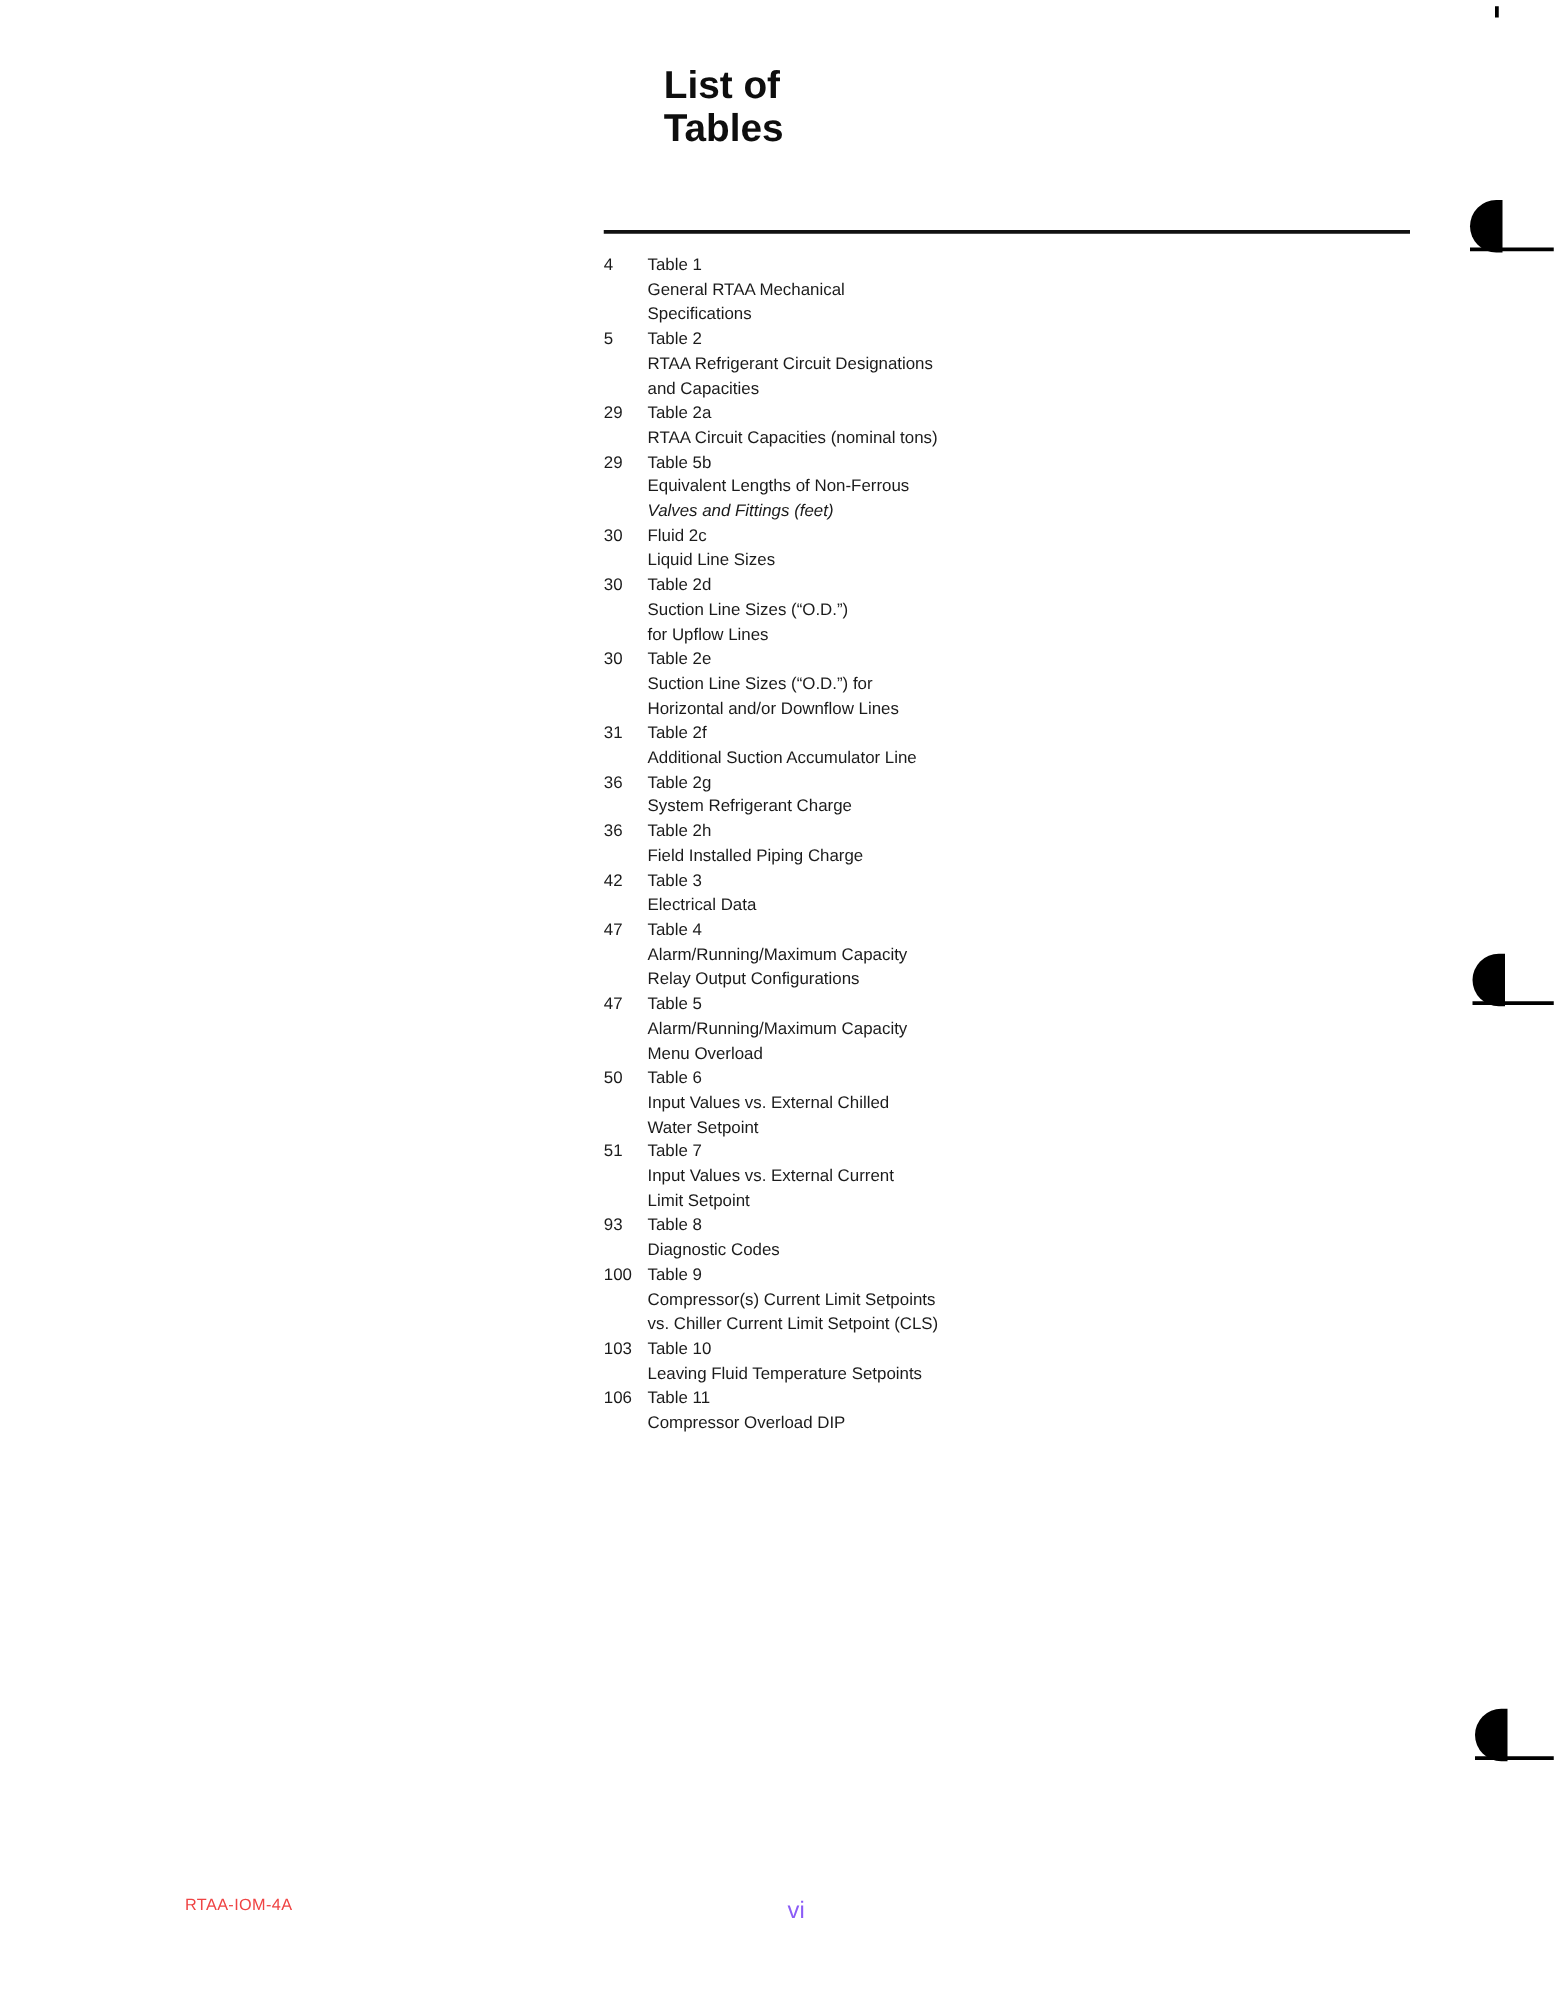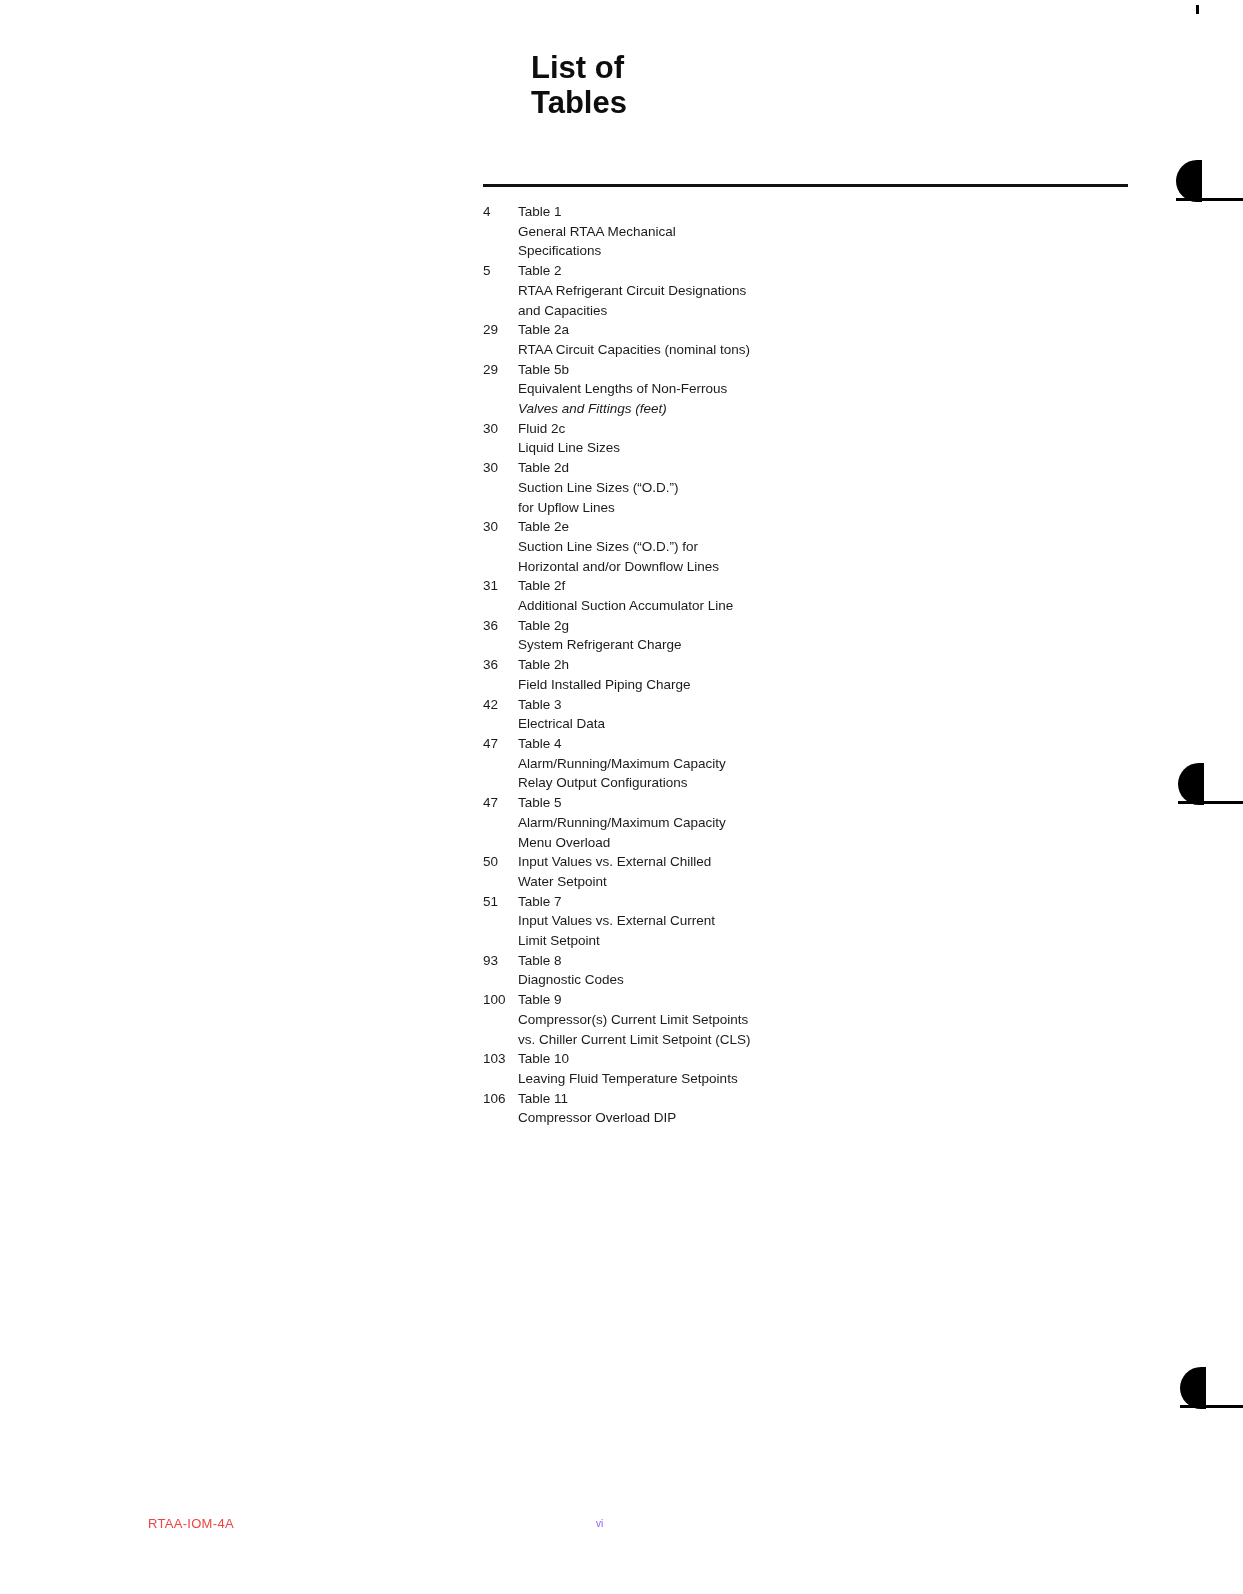--- a/index.html
+++ b/index.html
@@ -25,21 +25,21 @@
   .entry{display:flex;align-items:flex-start;}
   .num{width:35px;flex:none;}
   .body{flex:1;}
   .line{white-space:nowrap;}
   .line.it{font-style:italic;}
   .footer-left{
     position:absolute;left:148px;top:1516px;font-size:13px;color:#ef4444;
     letter-spacing:0.3px;
   }
   .footer-center{
-    position:absolute;left:596px;top:1518px;font-size:10px;color:#8b5cf6;
+    position:absolute;left:630px;top:1518px;font-size:19px;color:#8b5cf6;
   }
   
   .mark{position:absolute;background:#000;}
   .blob{
     width:26px;height:42px;
     border-radius:21px 0 0 21px / 21px 0 0 21px;
   }
   .blob-line{height:3px;}
   .tick{width:3px;height:9px;}
 </style>
@@ -148,20 +148,21 @@
       <div class="num">47</div>
       <div class="body">
         <div class="line">Table 5</div>
         <div class="line">Alarm/Running/Maximum Capacity</div>
         <div class="line">Menu Overload</div>
       </div>
     </div>
     <div class="entry">
       <div class="num">50</div>
       <div class="body">
+        <div class="line">Table 6</div>
         <div class="line">Input Values vs. External Chilled</div>
         <div class="line">Water Setpoint</div>
       </div>
     </div>
     <div class="entry">
       <div class="num">51</div>
       <div class="body">
         <div class="line">Table 7</div>
         <div class="line">Input Values vs. External Current</div>
         <div class="line">Limit Setpoint</div>

